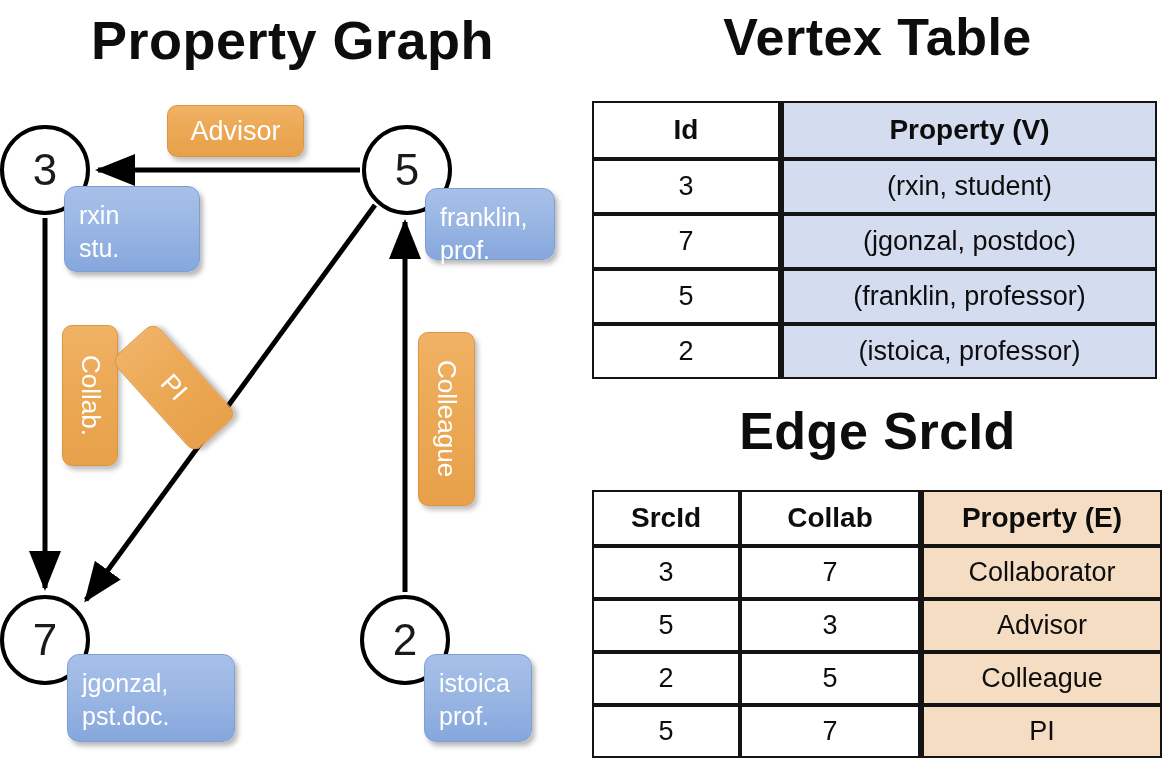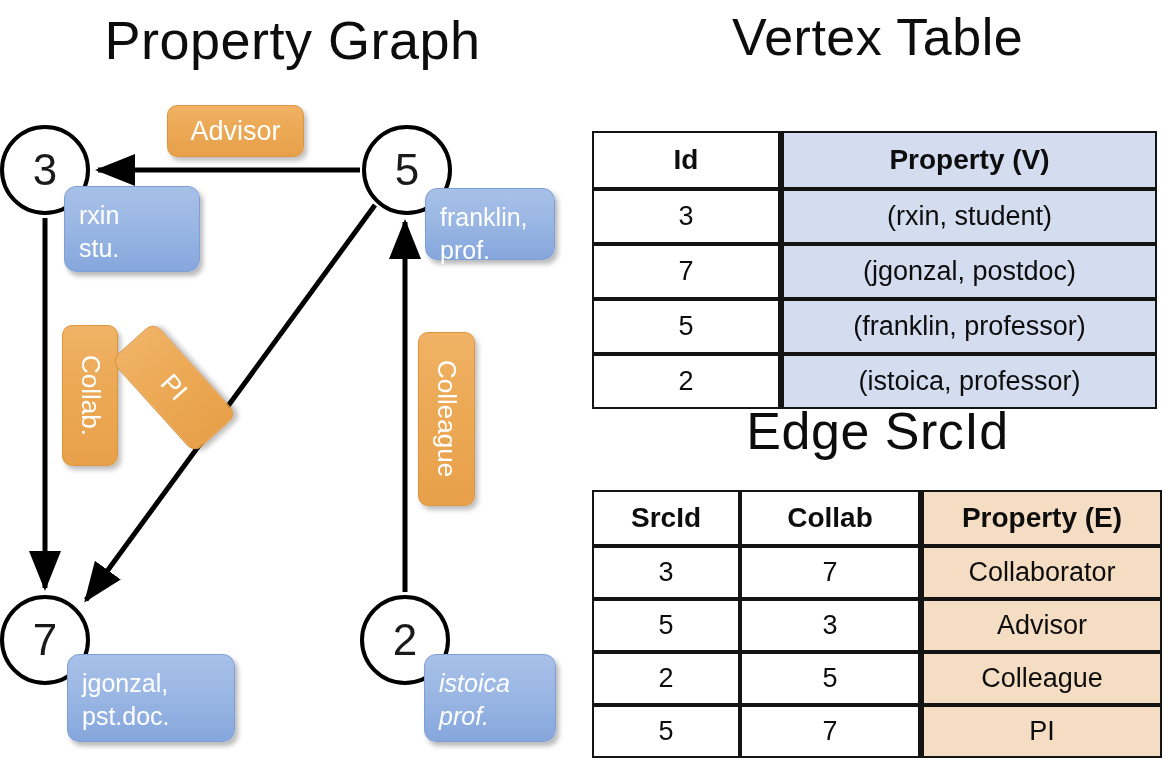--- a/index.html
+++ b/index.html
@@ -13,21 +13,21 @@
     position: relative;
     overflow: hidden;
     font-family: "Liberation Sans", sans-serif;
     color: #000000;
   }
 
   
   .title {
     position: absolute;
     font-family: "Liberation Sans", sans-serif;
-    font-weight: 400;
+    font-weight: 700;
     color: #0d0d0d;
     white-space: nowrap;
     letter-spacing: 0.5px;
   }
   #title-property-graph {
     left: 0; top: 8px; width: 585px;
     text-align: center;
     font-size: 54px;
     line-height: 64px;
   }
@@ -89,21 +89,21 @@
     font-family: "Liberation Sans", sans-serif;
     font-weight: 300;
     padding: 12px 0 0 14px;
     box-sizing: border-box;
     box-shadow: 3px 4px 5px rgba(0,0,0,0.28);
     z-index: 8;
   }
   #prop-rxin     { left: 64px;  top: 186px; width: 136px; height: 86px; }
   #prop-franklin { left: 425px; top: 188px; width: 130px; height: 72px; }
   #prop-jgonzal  { left: 67px;  top: 654px; width: 168px; height: 88px; }
-  #prop-istoica  { left: 424px; top: 654px; width: 132px; height: 88px; font-style: italic; }
+  #prop-istoica  { left: 424px; top: 654px; width: 108px; height: 88px; }
 
   
   .edge-label {
     position: absolute;
     border-radius: 10px;
     background: linear-gradient(180deg, #f0b265 0%, #eca955 45%, #e8a04a 100%);
     border: 1px solid #dd9540;
     color: #ffffff;
     font-family: "Liberation Sans", sans-serif;
     font-weight: 300;
@@ -160,21 +160,21 @@
     color: #0d0d0d;
     padding: 0;
     box-sizing: border-box;
   }
   .tbl td.hdr {
     font-weight: 700;
     font-size: 28px;
   }
 
   
-  #vertex-table { left: 592px; top: 101px; margin-top: 30px; }
+  #vertex-table { left: 592px; top: 101px; }
   #vertex-table td.c-id   { width: 188px; height: 55px; background: #ffffff; }
   #vertex-table td.c-prop { width: 377px; height: 55px; background: #d3ddef; border-left-width: 4px; }
   #vertex-table tr.header-row td { height: 58px; }
 
   
   #edge-table { left: 592px; top: 490px; }
   #edge-table td.c-src  { width: 148px; height: 53px; background: #ffffff; }
   #edge-table td.c-dst  { width: 180px; height: 53px; background: #ffffff; }
   #edge-table td.c-prop { width: 242px; height: 53px; background: #f5ddc3; border-left-width: 4px; }
   #edge-table tr.header-row td { height: 56px; }

